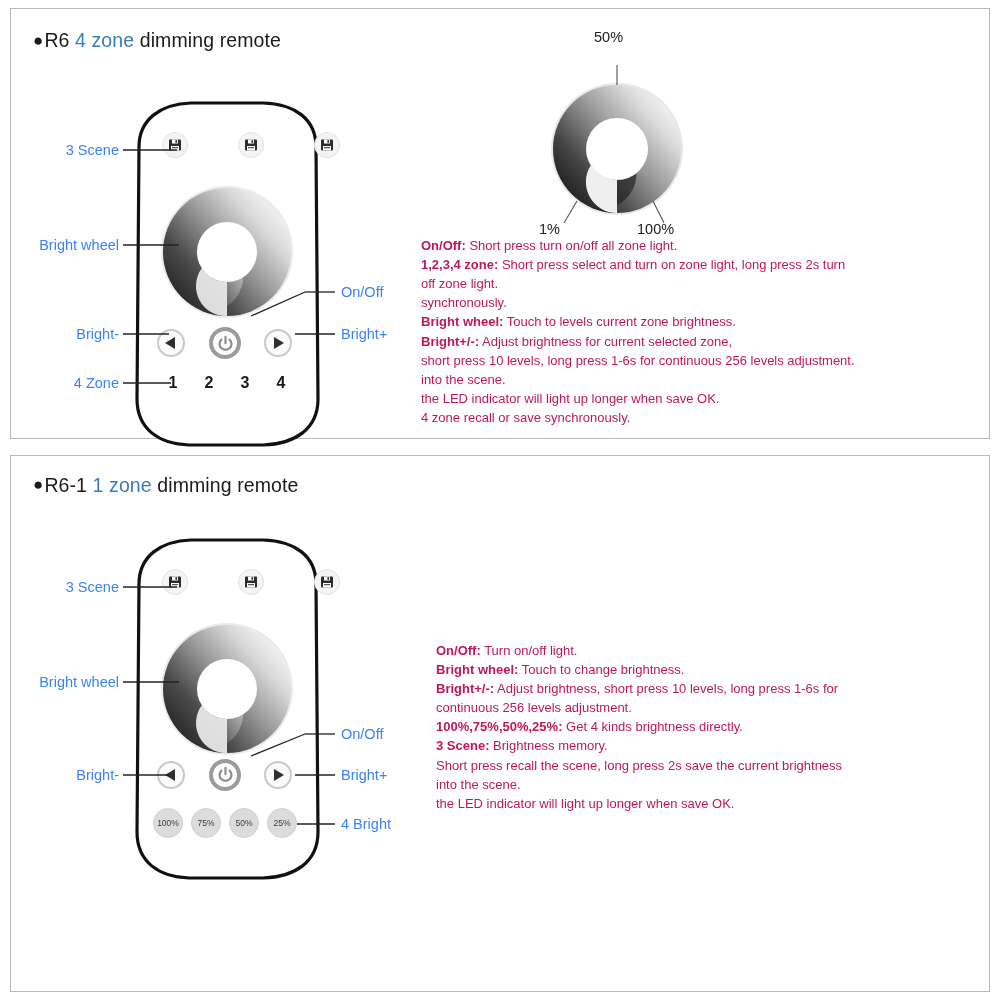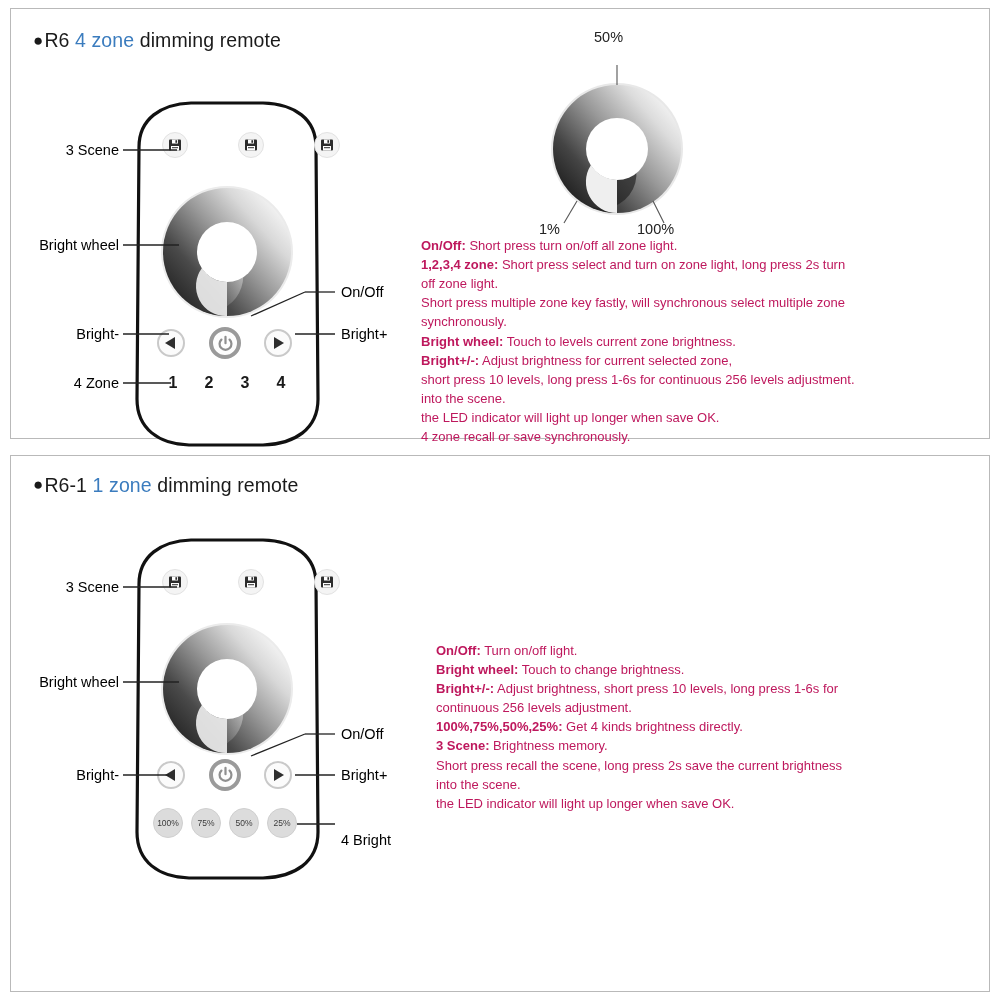--- a/index.html
+++ b/index.html
@@ -71,21 +71,21 @@
     width: 30px; height: 30px; border-radius: 50%;
     background: #dcdcdc; border: 1px solid #cfcfcf;
     display: flex; align-items: center; justify-content: center;
     font-size: 8.5px; color: #3a3a3a;
   }
 
   
   .callout {
     position: absolute;
     font-size: 14.5px;
-    color: #000000;
+    color: #3b82f6;
     white-space: nowrap;
   }
   .callout.right-aligned { text-align: right; }
 
   
   .leaders { position: absolute; left: 0; top: 0; pointer-events: none; }
 
   
   .dial { position: absolute; }
   .dial-label {
@@ -233,21 +233,20 @@
       </svg>
       <div class="dial-label" style="left:63px; top:-2px;">50%</div>
       <div class="dial-label" style="left:8px; top:190px;">1%</div>
       <div class="dial-label" style="left:106px; top:190px;">100%</div>
     </div>
 
     <div class="desc" style="left:410px; top:227px; width:570px;">
       <p><b>On/Off:</b><span> Short press turn on/off all zone light.</span></p>
       <p><b>1,2,3,4 zone:</b><span> Short press select and turn on zone light, long press 2s turn</span></p>
       <p><b></b><span>off zone light.</span></p>
-      <p><b></b><span>Short press multiple zone key fastly, will synchronous select multiple zone</span></p>
       <p><b></b><span>synchronously.</span></p>
       <p><b>Bright wheel:</b><span> Touch to levels current zone brightness.</span></p>
       <p><b>Bright+/-:</b><span> Adjust brightness for current selected zone,</span></p>
       <p><b></b><span>short press 10 levels, long press 1-6s for continuous 256 levels adjustment.</span></p>
       <p><b></b><span>into the scene.</span></p>
       <p><b></b><span>the LED indicator will light up longer when save OK.</span></p>
       <p><b></b><span>4 zone recall or save synchronously.</span></p>
     </div>
   </div>
 
@@ -349,21 +348,21 @@
         <line x1="286" y1="368" x2="324" y2="368"></line>
       </g>
     </svg>
 
     <div class="callout right-aligned" style="left:0px; top:123px; width:108px;">3 Scene</div>
     <div class="callout right-aligned" style="left:0px; top:218px; width:108px;">Bright wheel</div>
     <div class="callout right-aligned" style="left:0px; top:311px; width:108px;">Bright-</div>
 
     <div class="callout" style="left:330px; top:270px;">On/Off</div>
     <div class="callout" style="left:330px; top:311px;">Bright+</div>
-    <div class="callout" style="left:330px; top:376px;">4 Bright</div>
+    <div class="callout" style="left:330px; top:360px;">4 Bright</div>
 
     <div class="desc" style="left:425px; top:690px; width:560px; top:185px;">
       <p><b>On/Off:</b><span> Turn on/off light.</span></p>
       <p><b>Bright wheel:</b><span> Touch to change brightness.</span></p>
       <p><b>Bright+/-:</b><span> Adjust brightness, short press 10 levels, long press 1-6s for</span></p>
       <p><b></b><span>continuous 256 levels adjustment.</span></p>
       <p><b>100%,75%,50%,25%:</b><span> Get 4 kinds brightness directly.</span></p>
       <p><b>3 Scene:</b><span> Brightness memory.</span></p>
       <p><b></b><span>Short press recall the scene, long press 2s save the current brightness</span></p>
       <p><b></b><span>into the scene.</span></p>

